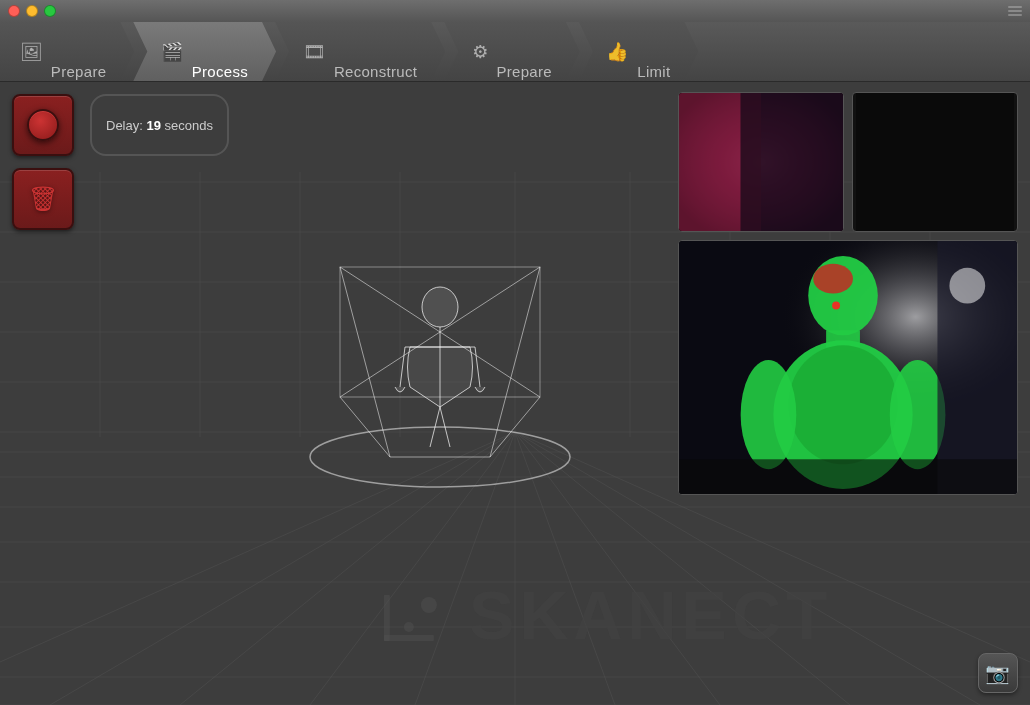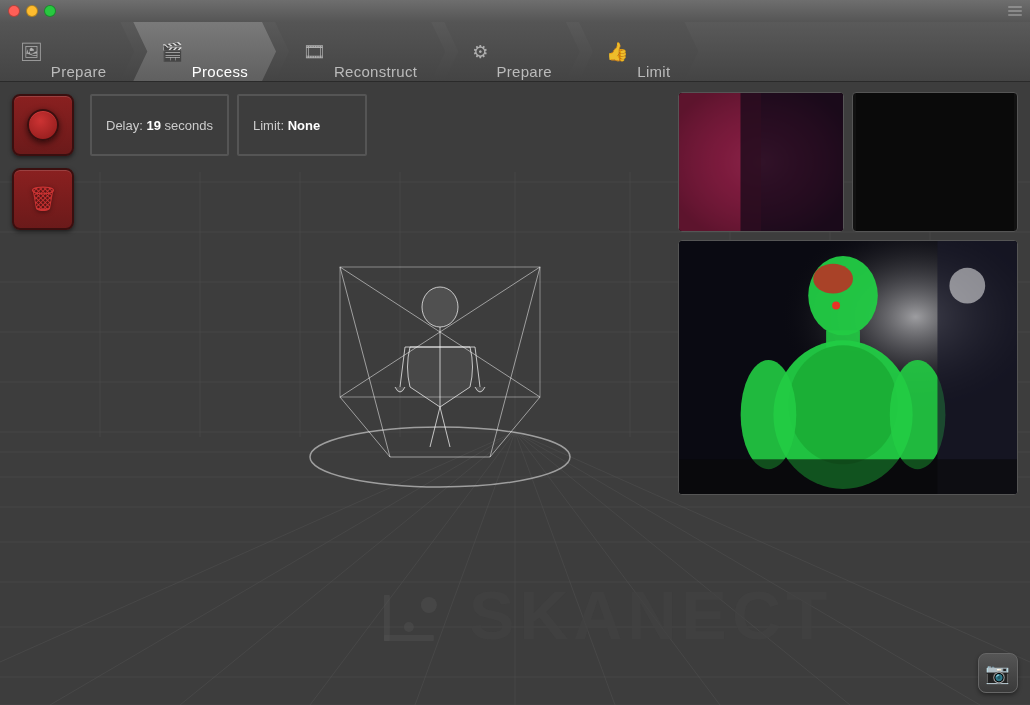--- a/index.html
+++ b/index.html
@@ -142,21 +142,21 @@
     .info-panel {
       display: flex;
       gap: 8px;
       position: absolute;
       left: 90px;
       top: 12px;
     }
     .info-box {
       background: transparent;
       border: 2px solid #555;
-      border-radius: 2px;
+      border-radius: 16px;
       padding: 6px 14px;
       color: #ccc;
       font-size: 13px;
       height: 62px;
       display: flex;
       align-items: center;
       min-width: 130px;
     }
     .info-box strong {
       color: #fff;
@@ -433,23 +433,20 @@
 
     <div class="delete-btn">
       <span class="trash-icon">🗑</span>
     </div>
   </div>
 
   <div class="info-panel">
     <div class="info-box">
       <span>Delay: <strong>19</strong> seconds</span>
     </div>
-    <div class="info-box">
-      <span>Limit: <strong>None</strong></span>
-    </div>
   </div>
 
   <div class="right-panel">
     <div class="top-cameras">
 
       <div class="camera-feed">
         <svg width="100%" height="100%" viewBox="0 0 160 140" preserveAspectRatio="none">
           <rect width="160" height="140" fill="#1a0a0a"></rect>
 
           <rect width="160" height="140" fill="url(#infraredGrad)"></rect>

